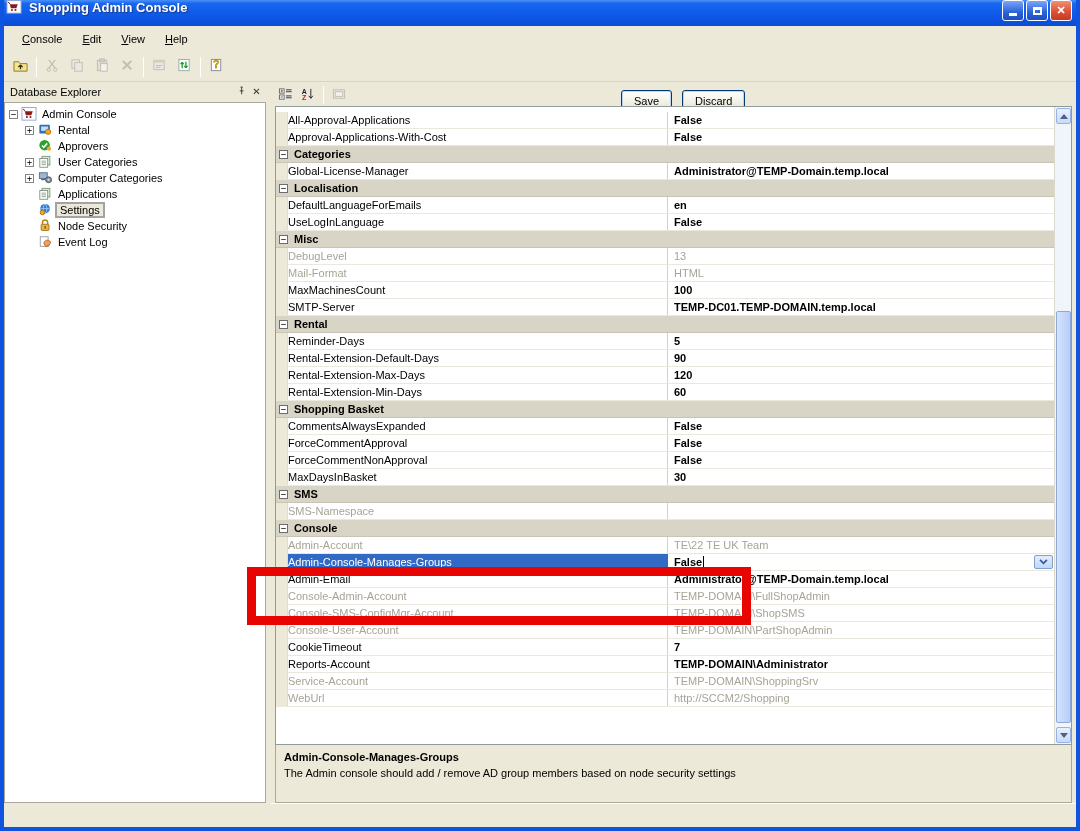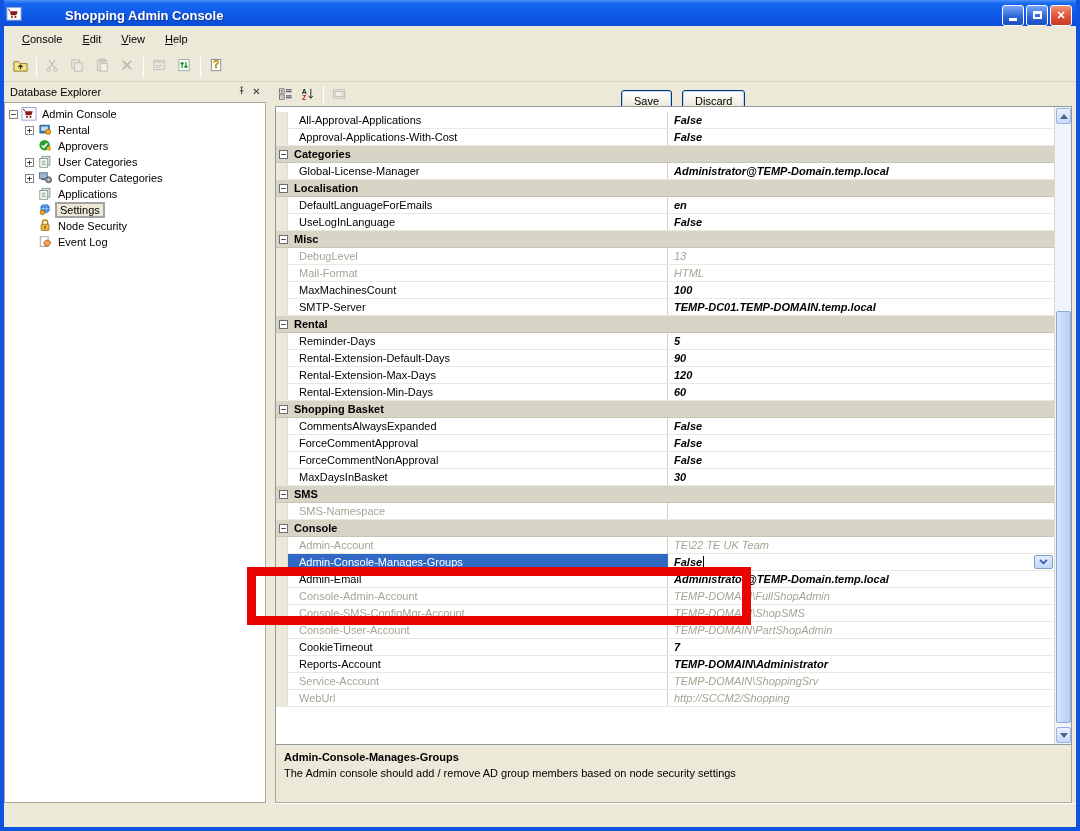--- a/index.html
+++ b/index.html
@@ -3,21 +3,21 @@
 <meta charset="utf-8">
 <style>
   html,body{margin:0;padding:0;background:#555;}
   *{box-sizing:border-box;}
   .screen{position:relative;width:1080px;height:831px;overflow:hidden;
     font-family:"Liberation Sans",sans-serif;font-size:11px;color:#000;
     background:#ECE9D8;border-left:4px solid #0F53E0;border-right:4px solid #0F53E0;border-bottom:4px solid #0F53E0;}
   
   .titlebar{position:absolute;left:-4px;top:0;width:1080px;height:30px;
     background:linear-gradient(180deg,#4A90F8 0%,#1667F0 12%,#0E57E6 55%,#0A4AD0 92%,#0940BC 100%);
-    display:flex;align-items:center;padding:0 6px;color:#fff;gap:36px;}
+    display:flex;padding:0 6px;color:#fff;}
   .title-text{font-size:13px;font-weight:bold;text-shadow:1px 1px 1px #1a3a8a;margin-left:6px;flex:1;}
   .app-icon{width:17px;height:16px;display:inline-flex;}
   .winbtns{display:flex;gap:2px;margin-right:2px;}
   .winbtn{width:22px;height:21px;border:1px solid #fff;border-radius:3px;display:flex;align-items:center;justify-content:center;
     color:#fff;font-size:11px;font-weight:bold;background:linear-gradient(180deg,#7aa6f8,#2a62d8 60%,#1c4fc0);}
   .winbtn.close{background:linear-gradient(180deg,#f0926f,#dd5139 55%,#c43b22);}
   .winbtn .minglyph{width:8px;height:3px;background:#fff;margin-top:8px;}
   .winbtn .maxglyph{width:9px;height:8px;border:2px solid #fff;border-top-width:3px;}
   
   .menubar{position:absolute;left:0;top:26px;width:1072px;height:26px;display:flex;align-items:center;padding-left:8px;background:#ECE9D8;}
@@ -48,22 +48,22 @@
   .gsep{width:1px;height:18px;background:#c8c4b4;border-right:1px solid #fff;margin:0 4px;}
   .xpbtn{position:absolute;top:6px;height:21px;border:1px solid #003C74;border-radius:3px;
     background:linear-gradient(180deg,#fff,#f2f0e4 60%,#e4e1d0);font-size:11px;padding:0 12px;
     box-shadow:inset 0 0 0 1px #bcd4f2;cursor:default;font-family:"Liberation Sans",sans-serif;}
   .xpbtn u{text-decoration:underline;}
   
   .grid{position:absolute;left:4px;top:24px;width:797px;height:639px;background:#fff;border:1px solid #919B9C;overflow:hidden;}
   .rows{position:absolute;left:0;top:5px;right:17px;}
   .grow{position:relative;display:flex;height:17px;border-bottom:1px solid #EAE8DF;}
   .strip{width:12px;background:#ECE9D8;border-right:1px solid #E0DCCE;flex:none;}
-  .gname{width:380px;flex:none;padding:2px 4px 0 11px;border-right:1px solid #D5D2C4;overflow:hidden;white-space:nowrap;}
-  .gval{flex:1;padding:2px 4px 0 6px;font-weight:bold;overflow:hidden;white-space:nowrap;position:relative;font-style:italic;}
+  .gname{width:380px;flex:none;padding:2px 4px 0 0;border-right:1px solid #D5D2C4;overflow:hidden;white-space:nowrap;}
+  .gval{flex:1;padding:2px 4px 0 6px;font-weight:bold;overflow:hidden;white-space:nowrap;position:relative;}
   .grow.disabled .gname,.grow.disabled .gval{color:#A7A396;font-weight:normal;}
   .grow.selected .gname{background:#316AC5;color:#fff;border-right-color:#316AC5;}
   .gsec{display:flex;align-items:center;height:17px;background:#D8D4C6;border-bottom:1px solid #c9c5b6;font-weight:bold;padding-left:3px;}
   .colbox{width:9px;height:9px;border:1px solid #6d6d6d;background:#fff;display:inline-flex;align-items:center;justify-content:center;
     font-size:9px;line-height:7px;margin-right:6px;font-family:"DejaVu Sans Mono",monospace;font-weight:normal;}
   .caret{display:inline-block;width:1px;height:12px;background:#000;vertical-align:-2px;margin-left:1px;}
   .dropbtn{position:absolute;right:1px;top:1px;width:19px;height:14px;border:1px solid #7DA2CE;border-radius:2px;
     background:linear-gradient(180deg,#E3EDFD,#C0D6F9);display:flex;align-items:center;justify-content:center;}
   
   .vscroll{position:absolute;right:0;top:0;width:17px;height:637px;background:#F0F4FB;border-left:1px solid #dcd8cc;}

